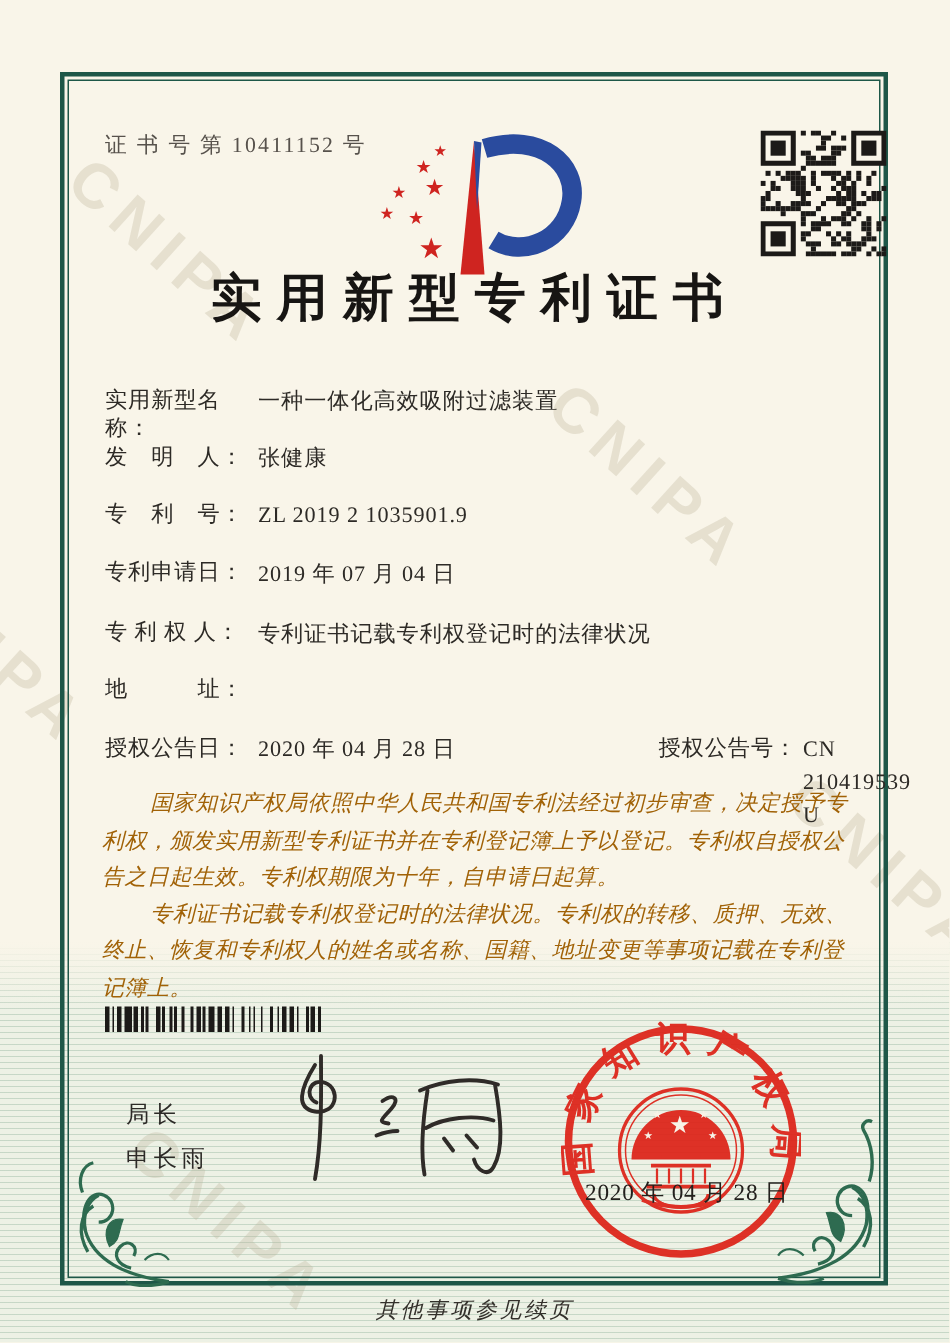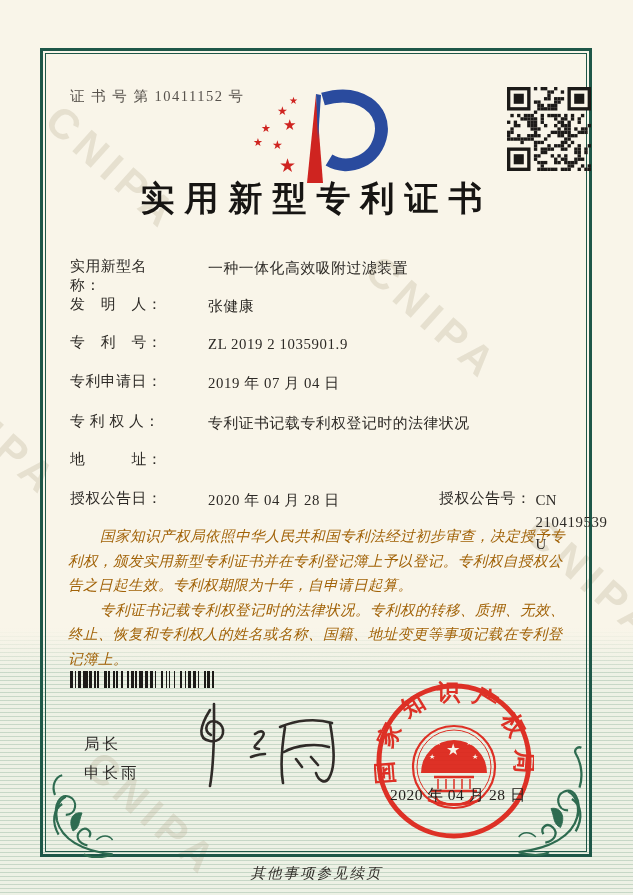--- a/index.html
+++ b/index.html
@@ -27,21 +27,21 @@
   .content{position:absolute;inset:0;z-index:3;}
 
   .cert-no{position:absolute;left:70px;top:87px;font-size:14.5px;color:#57524c;letter-spacing:1.5px;}
 
   .logo{position:absolute;left:243px;top:88px;}
   .qr{position:absolute;left:507px;top:87px;}
 
   .title{position:absolute;left:0;right:0;top:176px;text-align:center;
          font-size:34px;font-weight:bold;color:#171513;letter-spacing:10px;}
 
-  .row{position:absolute;left:70px;display:flex;font-size:14.8px;color:#2d2a26;letter-spacing:.6px;gap:36px;}
+  .row{position:absolute;left:70px;display:flex;font-size:14.8px;color:#2d2a26;letter-spacing:.6px;}
   .row .lab{flex:0 0 auto;width:102px;}
   .row .val{white-space:pre-line;line-height:22px;max-width:420px;}
   .row2{position:absolute;left:322px;top:0;display:flex;margin-left:47px;}
   .row2 .lab{width:auto;margin-right:4px;}
 
   .paras{position:absolute;left:68px;top:524px;width:500px;z-index:3;}
   .paras p{margin:0;font-size:14.6px;font-style:italic;color:#a16207;
            line-height:24.5px;text-indent:2.2em;letter-spacing:.4px;}
 
   .barcode{position:absolute;left:70px;top:671px;width:188px;height:17px;display:flex;align-items:stretch;}

